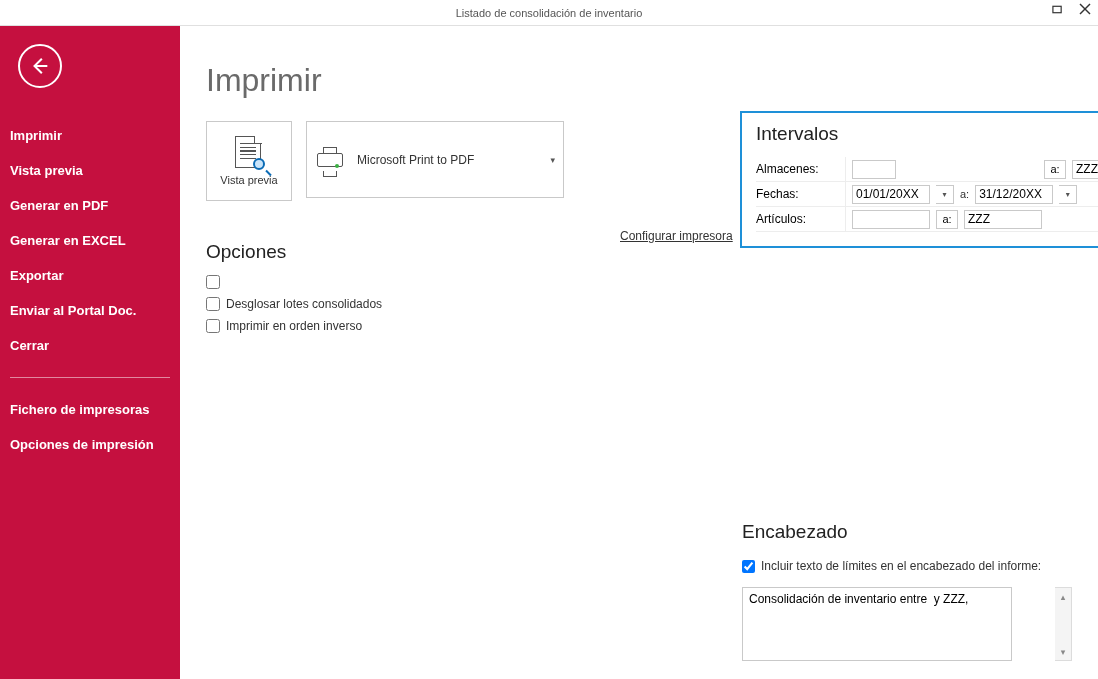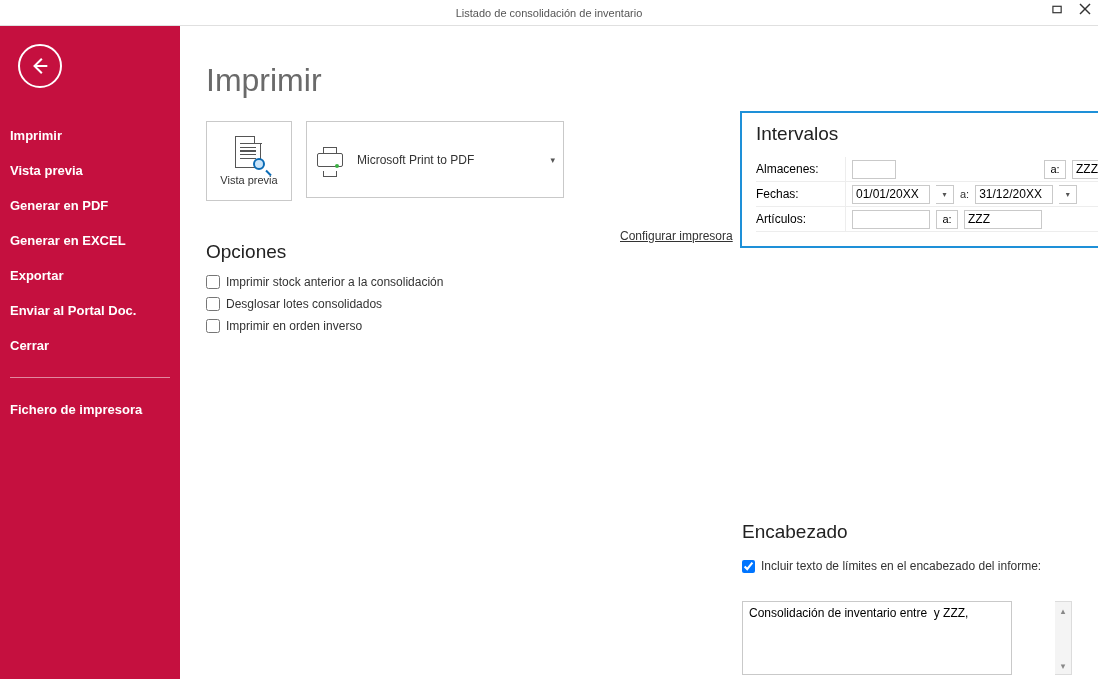--- a/index.html
+++ b/index.html
@@ -60,21 +60,21 @@
     .box-a { border: 1px solid #c9c9c9; height: 19px; width: 22px; display:inline-flex; align-items:center; justify-content:center; font-size:11px; cursor:pointer; }
     .spacer-flex { flex: 1; }
     
     .opciones-section { margin-top: 40px; }
     .opciones-title { font-size: 19px; color: #222; margin-bottom: 12px; }
     .opt-row { display: flex; align-items: center; gap: 6px; font-size: 12px; color: #333; margin-bottom: 8px; }
     .opt-row input[type=checkbox] { width: 14px; height: 14px; }
     
     .encabezado-section { position: absolute; top: 495px; left: 562px; right: 26px; }
     .encabezado-title { font-size: 19px; color: #222; margin-bottom: 16px; }
-    .enc-check-row { display: flex; align-items: center; gap: 6px; font-size: 12px; color: #333; margin-bottom: 28px; }
+    .enc-check-row { display: flex; align-items: center; gap: 6px; font-size: 12px; color: #333; margin-bottom: 14px; }
     .enc-textarea-wrap { display: flex; gap: 43px; }
     .enc-textarea { flex:1; border: 1px solid #c9c9c9; height: 74px; font-size: 12px; padding: 4px 6px; resize: none; font-family: inherit; }
     .scroll-stub { width: 17px; border: 1px solid #dcdcdc; border-left:none; display:flex; flex-direction:column; justify-content:space-between; background:#f4f4f4; }
     .scroll-btn { height:17px; display:flex; align-items:center; justify-content:center; font-size:9px; color:#888; cursor:pointer; }
   </style>
 </head>
 <body>
 
 <div class="titlebar">
   <span class="titlebar-title">Listado de consolidación de inventario</span>
@@ -102,21 +102,22 @@
         </svg>
     </div>
     <div class="nav-item">Imprimir</div>
     <div class="nav-item">Vista previa</div>
     <div class="nav-item">Generar en PDF</div>
     <div class="nav-item">Generar en EXCEL</div>
     <div class="nav-item">Exportar</div>
     <div class="nav-item">Enviar al Portal Doc.</div>
     <div class="nav-item">Cerrar</div>
     <div class="divider"></div>
-    <div class="nav-item">Fichero de impresora</div>
+    <div class="nav-item">Fichero de impresoras</div>
+    <div class="nav-item">Opciones de impresión</div>
   </div>
 
   <div class="main">
     <div class="page-title">Imprimir</div>
 
     <div class="top-row">
       <div class="preview-tile">
         <div class="icon-wrap">
           <div class="doc-shape">
               <div class="doc-fold"></div>
@@ -182,21 +183,20 @@
           <span class="box-a">a:</span>
           <input class="text-input w78" value="ZZZ" style="">
         </div>
       </div>
     </div>
 
     <div class="opciones-section">
       <div class="opciones-title">Opciones</div>
       <label class="opt-row">
         <input type="checkbox" style="">
-        <span>Imprimir stock anterior a la consolidación</span>
       </label>
       <label class="opt-row">
         <input type="checkbox" style="">
         <span>Desglosar lotes consolidados</span>
       </label>
       <label class="opt-row">
         <input type="checkbox" style="">
         <span>Imprimir en orden inverso</span>
       </label>
     </div>

